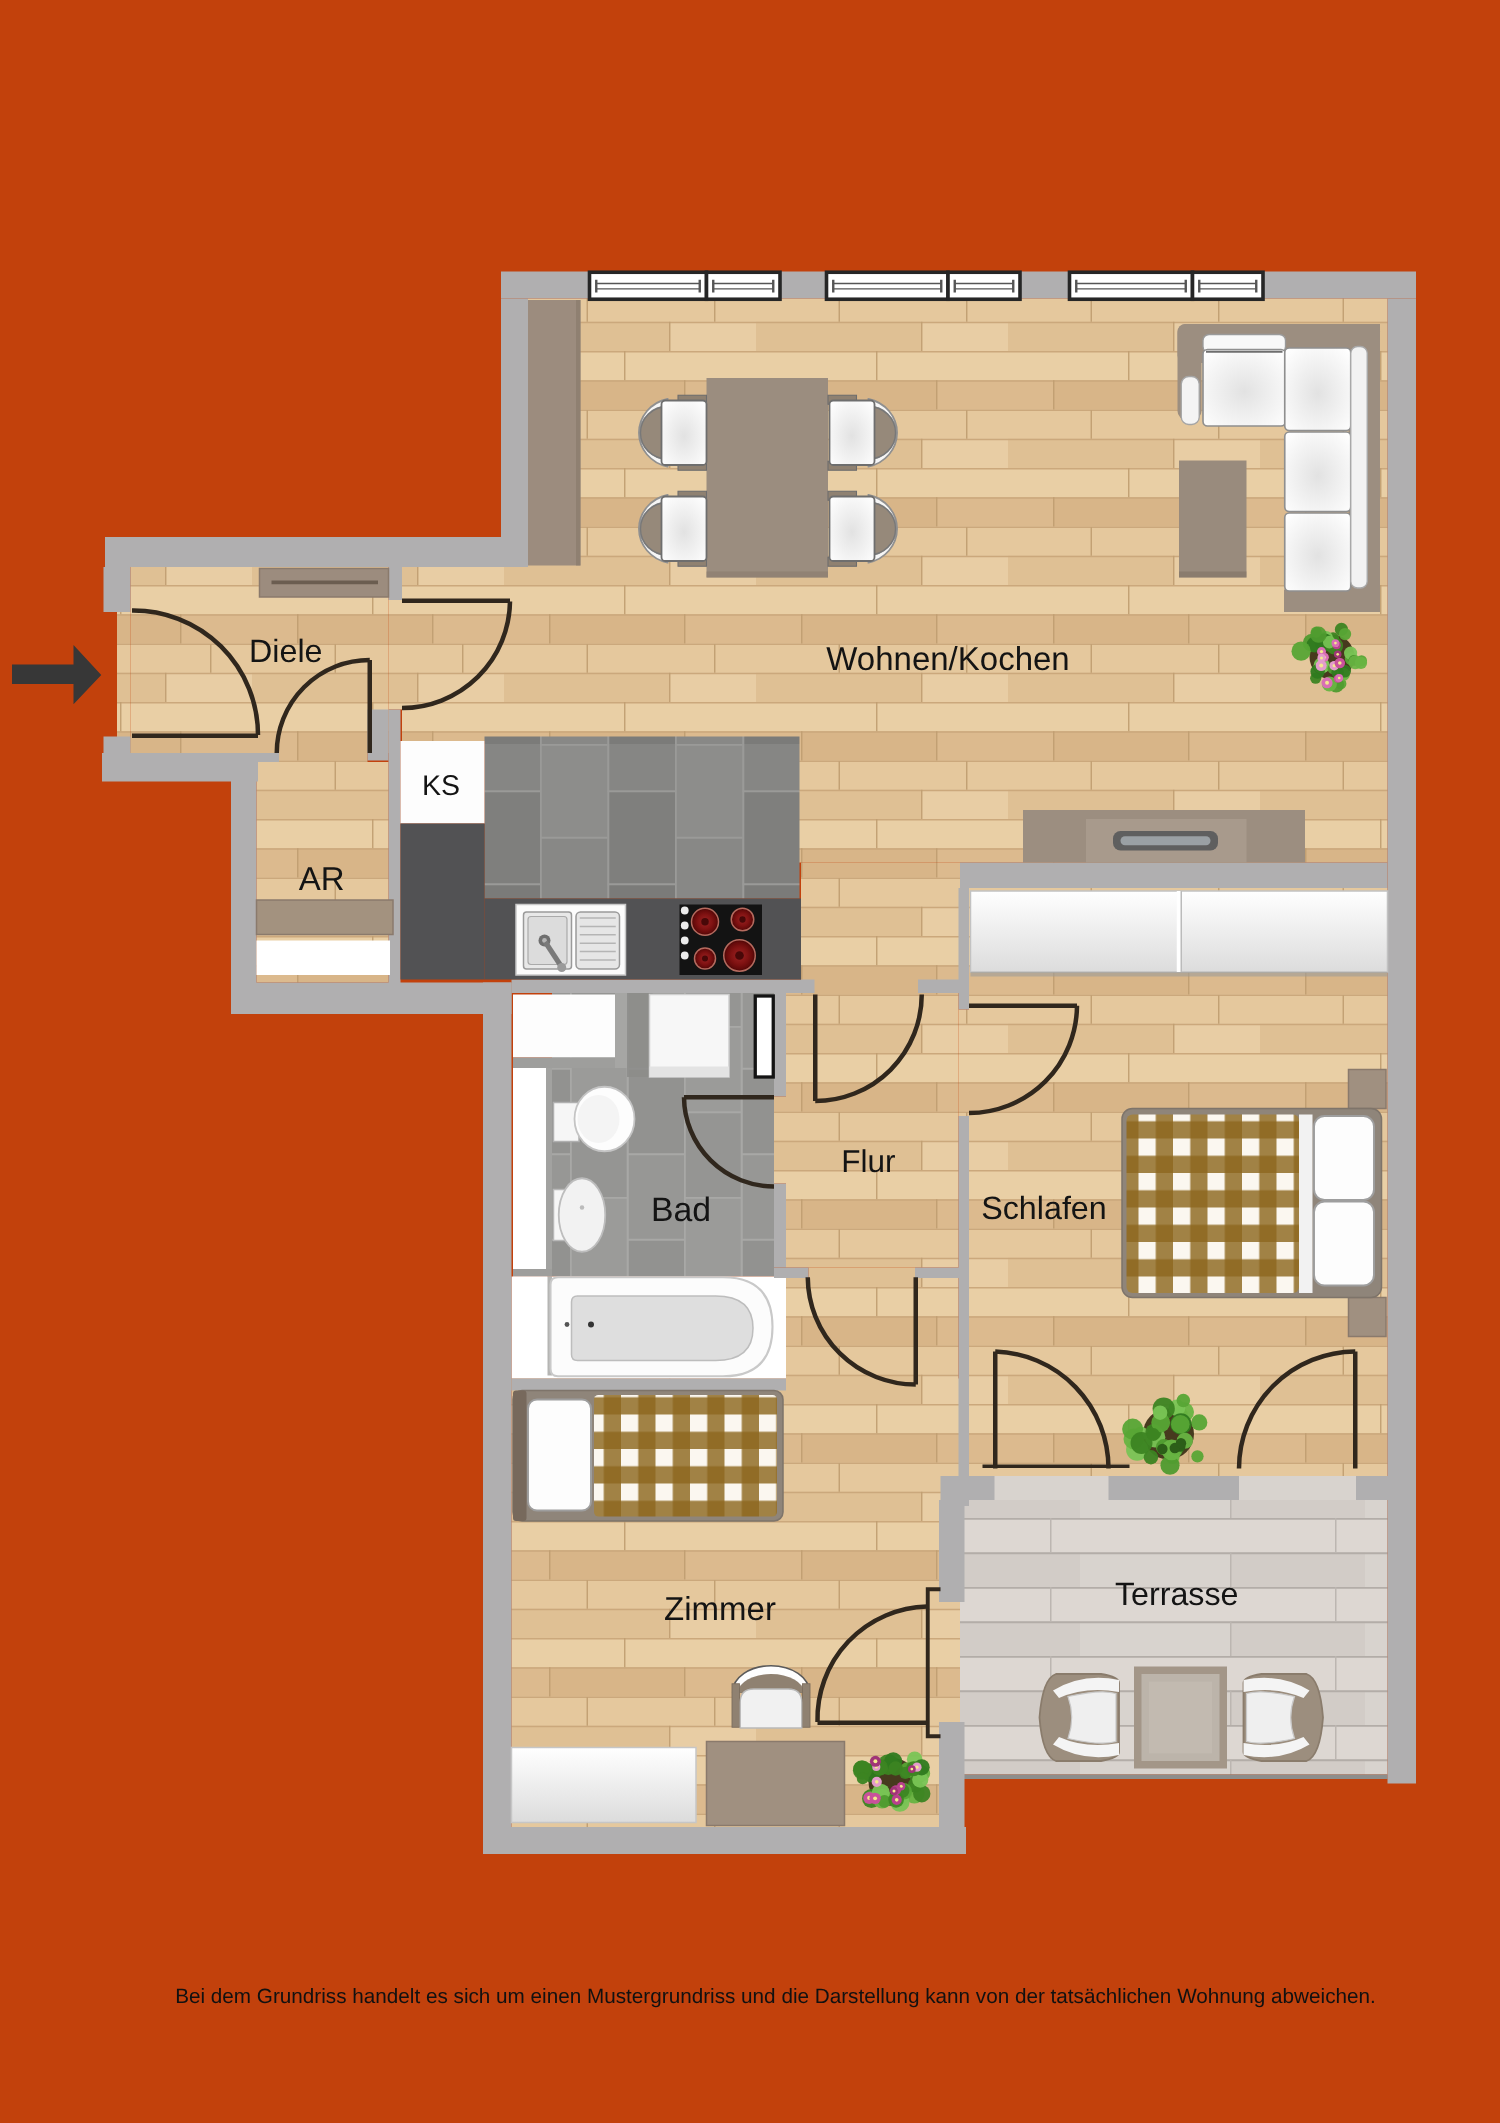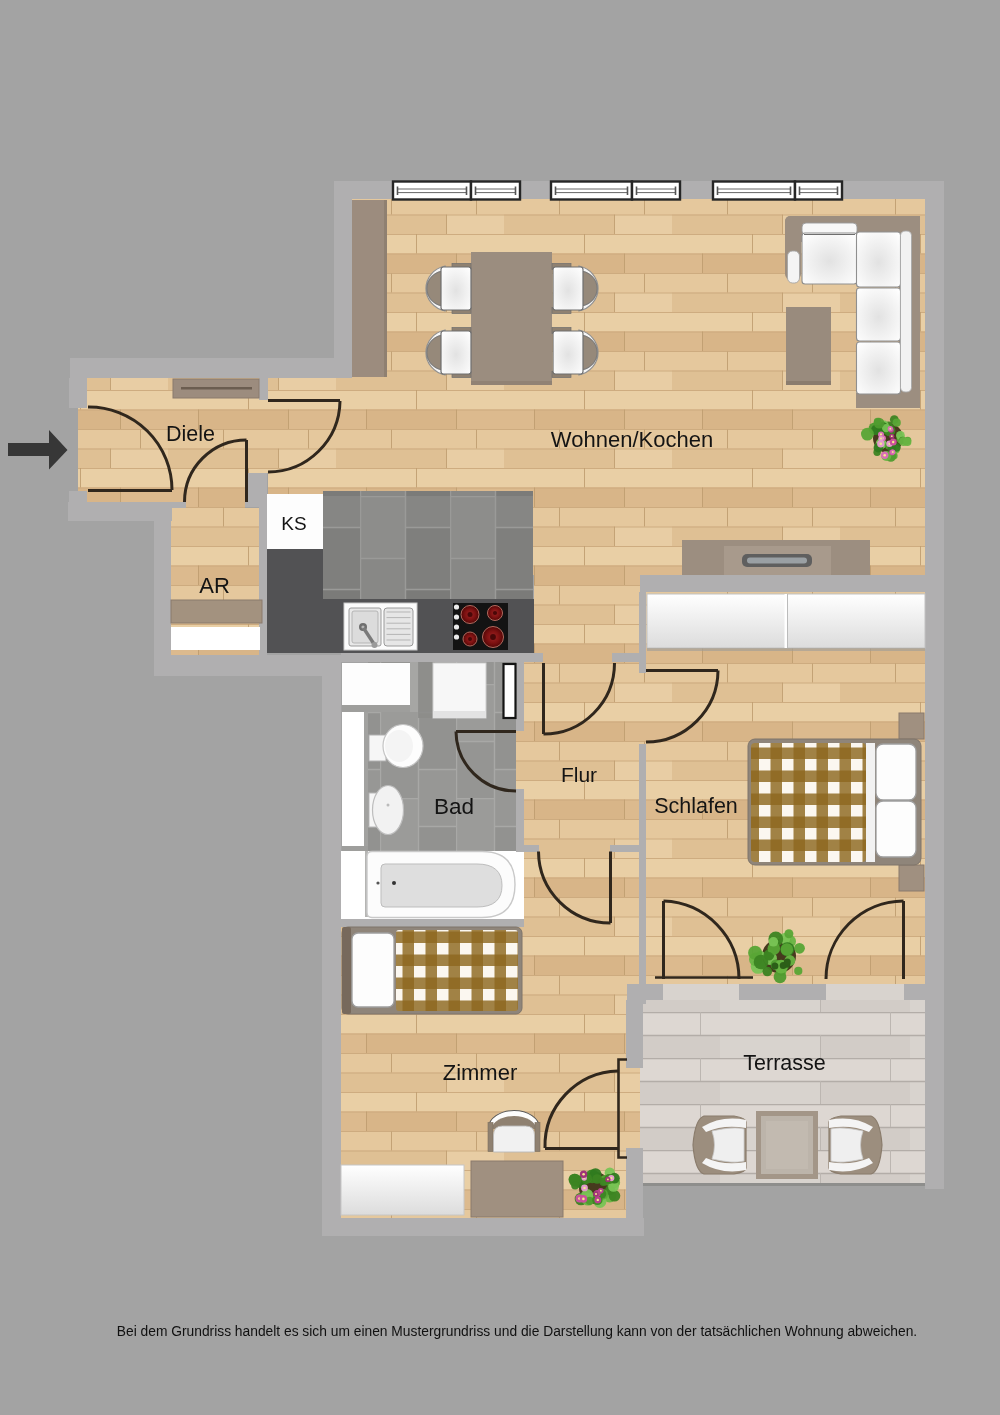--- a/index.html
+++ b/index.html
@@ -1,14 +1,14 @@
 <!DOCTYPE html>
 <html><head><meta charset="utf-8"><style>
 html,body{margin:0;padding:0;background:#fff;font-family:"Liberation Sans",sans-serif}
-#page{position:relative;width:1000px;height:1415px;background:#a3a3a3;overflow:hidden}
+#page{position:relative;width:1000px;height:1415px;background:#c2410c;overflow:hidden}
 </style></head><body>
 <div id="page">
 <svg width="1000" height="1415" viewBox="0 0 1000 1415">
 <defs>
 <pattern id="wood" width="168" height="78" patternUnits="userSpaceOnUse">
  <rect width="168" height="78" fill="#e2c398"></rect>
  <rect y="0" width="168" height="19.5" fill="#e9cfa5"></rect>
  <rect y="19.5" width="168" height="19.5" fill="#dcba8e"></rect>
  <rect y="39" width="168" height="19.5" fill="#e5c89d"></rect>
  <rect y="58.5" width="168" height="19.5" fill="#dfc094"></rect>

